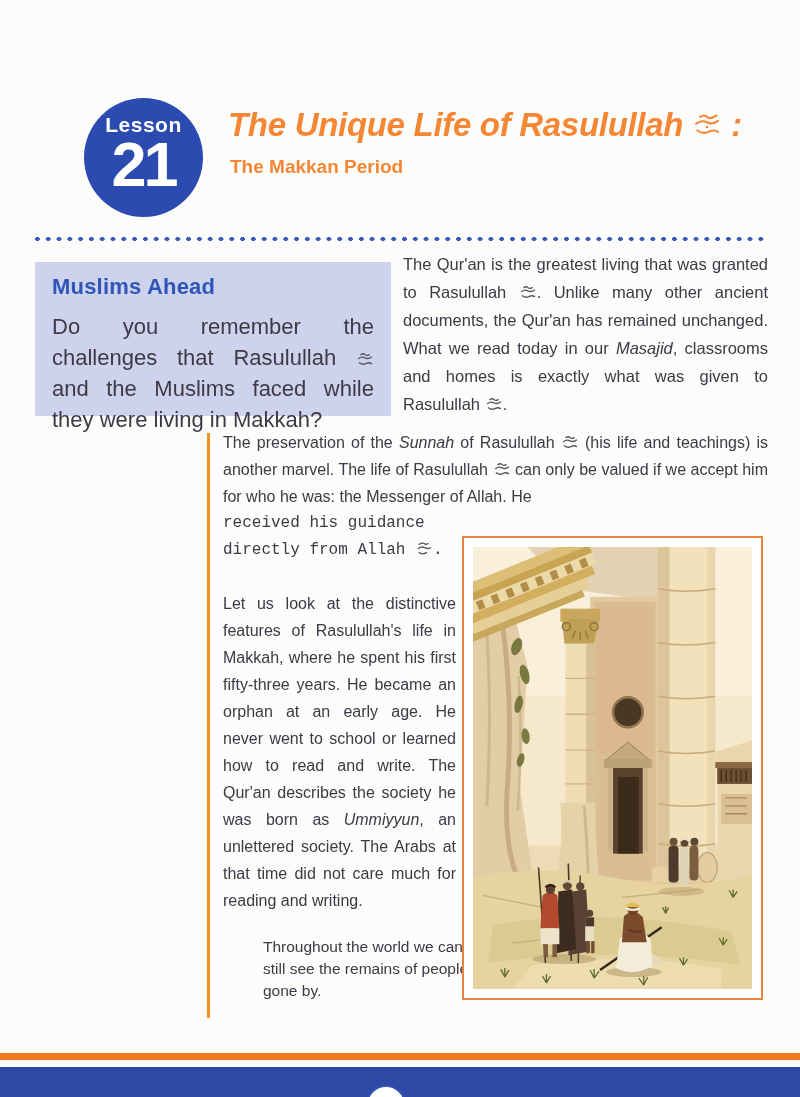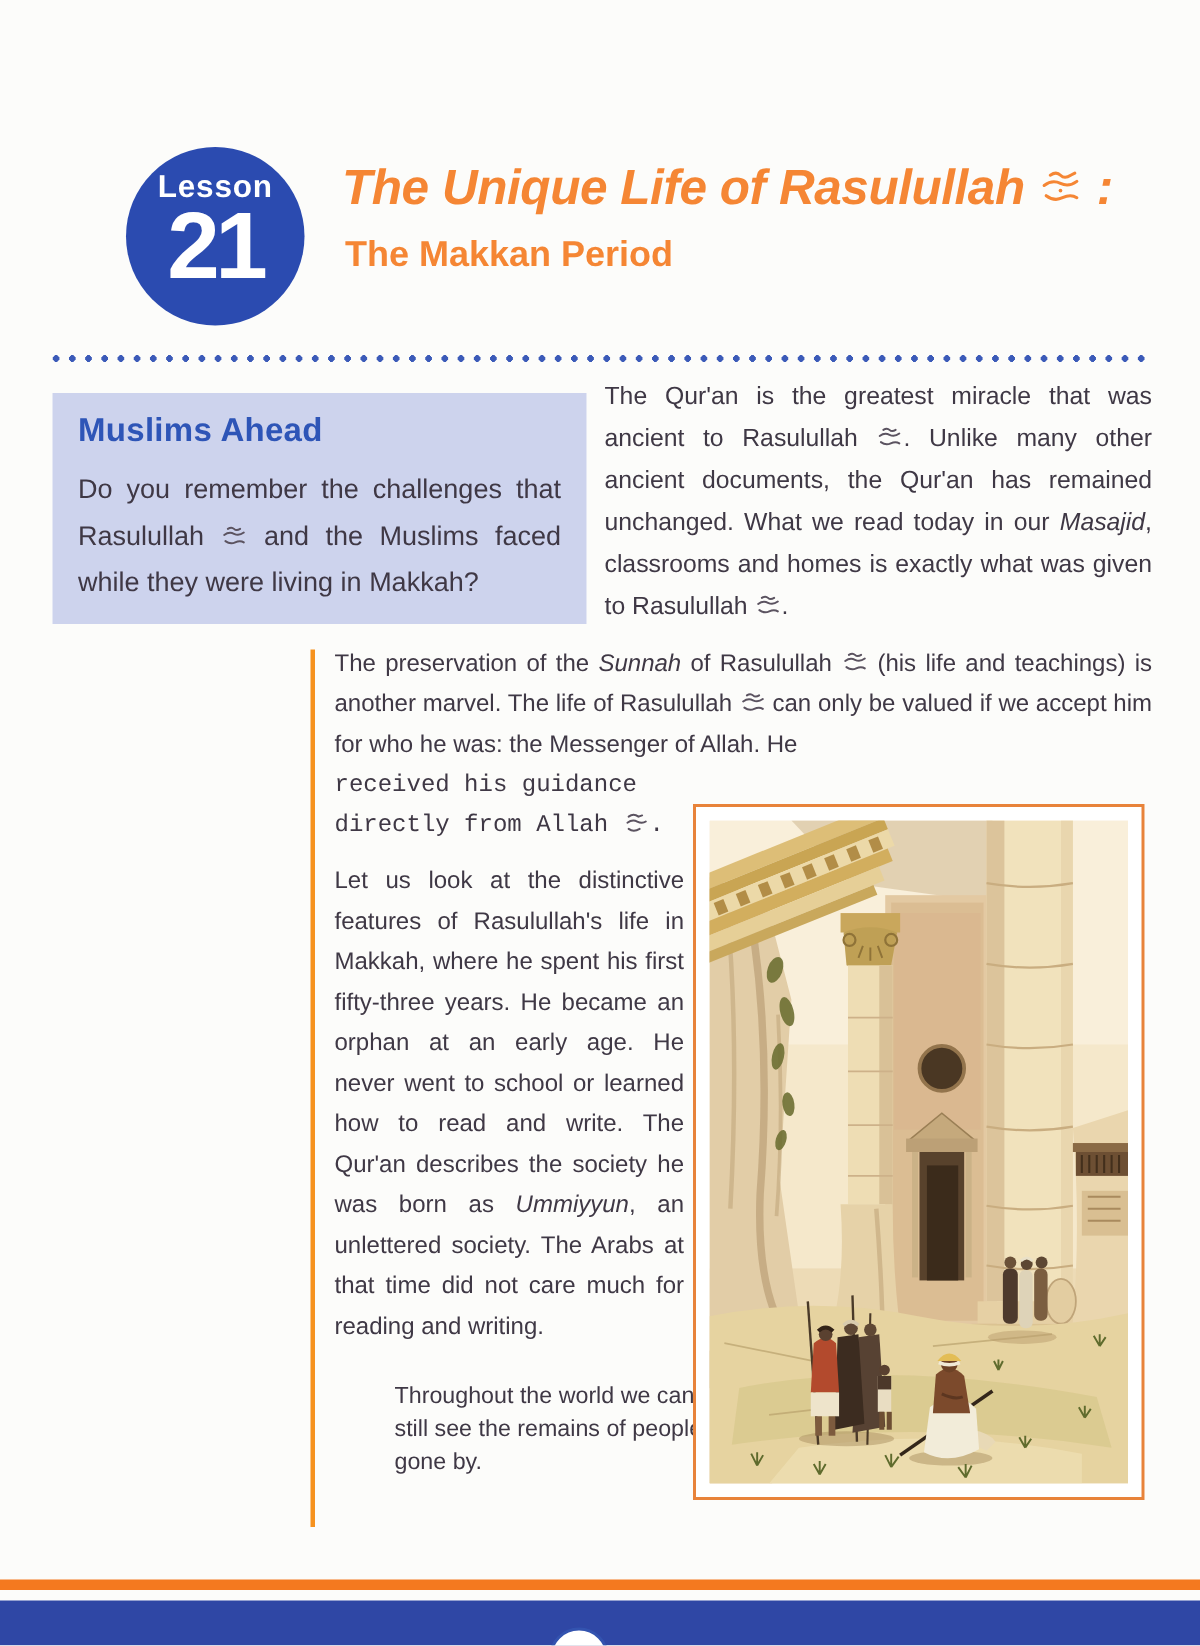--- a/index.html
+++ b/index.html
@@ -14,44 +14,44 @@
     position:absolute;left:84px;top:98px;width:119px;height:119px;border-radius:50%;
     background:#2B4BB0;color:#fff;display:flex;flex-direction:column;align-items:center;
   }
   .badge-label{margin-top:15px;font-size:21px;font-weight:700;letter-spacing:.5px;}
   .badge-number{font-size:63px;font-weight:800;line-height:.88;letter-spacing:-3px;}
   .header-block{position:absolute;left:228px;top:106px;}
   .page-title{
     margin:0;font-size:33px;font-weight:700;color:#F58634;letter-spacing:-.3px;
     display:flex;align-items:center;gap:9px;white-space:nowrap;font-style:italic;
   }
-  .page-subtitle{margin:12px 0 0 2px;font-size:24px;font-weight:700;color:#F58634;}
+  .page-subtitle{margin:12px 0 0 2px;font-size:19px;font-weight:700;color:#F58634;}
   .pbuh-title svg{width:30px;height:26px;display:block;}
   .dots{
     position:absolute;left:32px;top:236px;width:736px;height:6px;
     background-image:radial-gradient(circle,#3B5AB8 2.1px,rgba(0,0,0,0) 2.3px);
     background-size:10.8px 6px;background-repeat:repeat-x;background-position:0 50%;
   }
   
   .looking-ahead{
     position:absolute;left:35px;top:262px;width:356px;height:154px;
     background:#CDD3ED;box-sizing:border-box;padding:12px 17px 0 17px;
   }
   .la-title{margin:0;font-size:22px;font-weight:700;color:#2E55B7;letter-spacing:.2px;}
-  .la-body{margin:11px 0 0;font-size:18px;line-height:31px;text-align:justify;}
+  .la-body{margin:11px 0 0;font-size:22px;line-height:31px;text-align:justify;}
   
   .intro{position:absolute;left:403px;top:250px;width:365px;margin:0;
     font-size:16.5px;line-height:28px;text-align:justify;}
   .vrule{position:absolute;left:207px;top:433px;width:3px;height:585px;background:#F6921E;}
   .main{position:absolute;left:223px;top:429px;width:545px;}
   .para{margin:0;font-size:16px;line-height:27px;text-align:justify;}
   .para-wide{width:545px;}
   .para-col{width:233px;text-align:justify;}
   .p1b{width:232px;text-align:left;font-family:Liberation Mono, monospace;}
-  .gap{margin-top:10px;}
+  .gap{margin-top:26px;}
   .caption{margin:22px 0 0 40px;width:206px;font-size:15.5px;line-height:22px;text-align:left;}
   .pbuh-sm{width:18px;height:15px;vertical-align:-2px;color:#5b5360;}
   
   .painting-frame{
     position:absolute;left:462px;top:536px;width:301px;height:464px;box-sizing:border-box;
     background:#fff;border:2px solid #E8833A;padding:9px;
   }
   .painting{width:100%;height:100%;display:block;}
   
   .footer-orange{position:absolute;left:0;top:1053px;width:800px;height:7px;background:#F4791F;}
@@ -93,21 +93,21 @@
 
   <aside class="looking-ahead">
     <h3 class="la-title">Muslims Ahead</h3>
     <p class="la-body"><span>Do you remember the challenges that Rasulullah </span><svg class="pbuh-sm" viewBox="0 0 22 18" fill="none" stroke="currentColor" stroke-width="1.6" stroke-linecap="round">
           <path d="M6 3 Q9 1 11 3 Q13 5 16 3"></path>
           <path d="M3 8 Q7 5 11 7 Q15 9 19 6"></path>
           <path d="M4 13 Q8 16 12 14 Q16 12 19 14"></path>
         </svg><span> and the Muslims faced while they were living in Makkah?</span></p>
   </aside>
 
-  <p class="intro"><span>The Qur'an is the greatest miracle that was ancient to Rasulullah </span><svg class="pbuh-sm" viewBox="0 0 22 18" fill="none" stroke="currentColor" stroke-width="1.6" stroke-linecap="round">
+  <p class="intro"><span>The Qur'an is the greatest living that was granted to Rasulullah </span><svg class="pbuh-sm" viewBox="0 0 22 18" fill="none" stroke="currentColor" stroke-width="1.6" stroke-linecap="round">
         <path d="M6 3 Q9 1 11 3 Q13 5 16 3"></path>
         <path d="M3 8 Q7 5 11 7 Q15 9 19 6"></path>
         <path d="M4 13 Q8 16 12 14 Q16 12 19 14"></path>
       </svg><span>.  Unlike many other ancient documents, the Qur'an has remained unchanged. What we read today in our </span><i>Masajid</i><span>, classrooms and homes is exactly what was given to Rasulullah </span><svg class="pbuh-sm" viewBox="0 0 22 18" fill="none" stroke="currentColor" stroke-width="1.6" stroke-linecap="round">
         <path d="M6 3 Q9 1 11 3 Q13 5 16 3"></path>
         <path d="M3 8 Q7 5 11 7 Q15 9 19 6"></path>
         <path d="M4 13 Q8 16 12 14 Q16 12 19 14"></path>
       </svg><span>.</span></p>
 
   <div class="vrule"></div>

